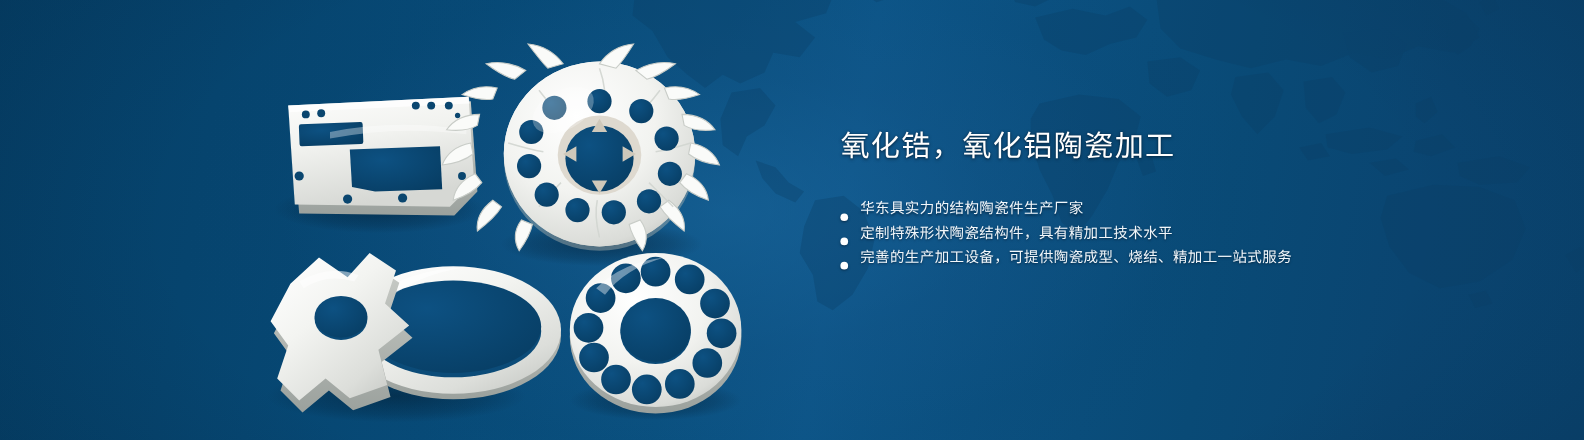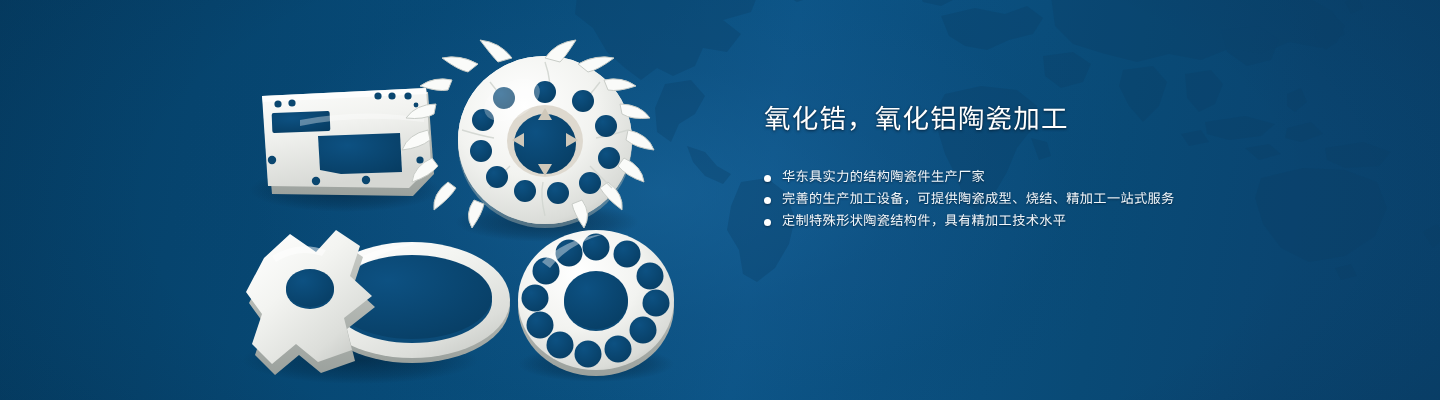--- a/index.html
+++ b/index.html
@@ -65,40 +65,39 @@
   .parts{
     position:absolute;
     left:0; top:0; width:760px; height:400px;
     pointer-events:none;
   }
   .parts svg{ display:block; width:100%; height:100%; }
 
   
   .copy{
     position:absolute;
-    left:764px; top:104px;
+    left:764px; top:116px;
     width:620px;
-    font-family:Liberation Mono, monospace;
   }
   .headline{
     font-size:26.5px;
     line-height:34px;
     letter-spacing:1.2px;
     color:#ffffff;
     font-weight:400;
     text-shadow:0 1px 3px rgba(1,22,40,0.78), 0 0 1px rgba(1,22,40,0.5);
     white-space:nowrap;
   }
   .bullets{
     list-style:none;
     margin-top:29px;
   }
   .bullets li{
     display:flex;
-    align-items:center;
+    align-items:flex-end;
     height:22px;
     margin-bottom:0px;
   }
   .dot{
     flex:0 0 auto;
     width:7px; height:7px;
     border-radius:50%;
     background:#ffffff;
     margin-right:11px;
     box-shadow:0 1px 2px rgba(1,22,40,0.55);
@@ -367,22 +366,22 @@
 
     <h1 class="headline">氧化锆，氧化铝陶瓷加工</h1>
 
     <ul class="bullets">
       <li>
         <span class="dot"></span>
         <span class="bullet-text">华东具实力的结构陶瓷件生产厂家</span>
       </li>
       <li>
         <span class="dot"></span>
-        <span class="bullet-text">完善的生产加工设备，可提供陶瓷成型、烧结、精加工一站式服务</span>
+        <span class="bullet-text">定制特殊形状陶瓷结构件，具有精加工技术水平</span>
       </li>
       <li>
         <span class="dot"></span>
-        <span class="bullet-text">定制特殊形状陶瓷结构件，具有精加工技术水平</span>
+        <span class="bullet-text">完善的生产加工设备，可提供陶瓷成型、烧结、精加工一站式服务</span>
       </li>
     </ul>
 
   </div>
 </div>
 
 </body></html>

